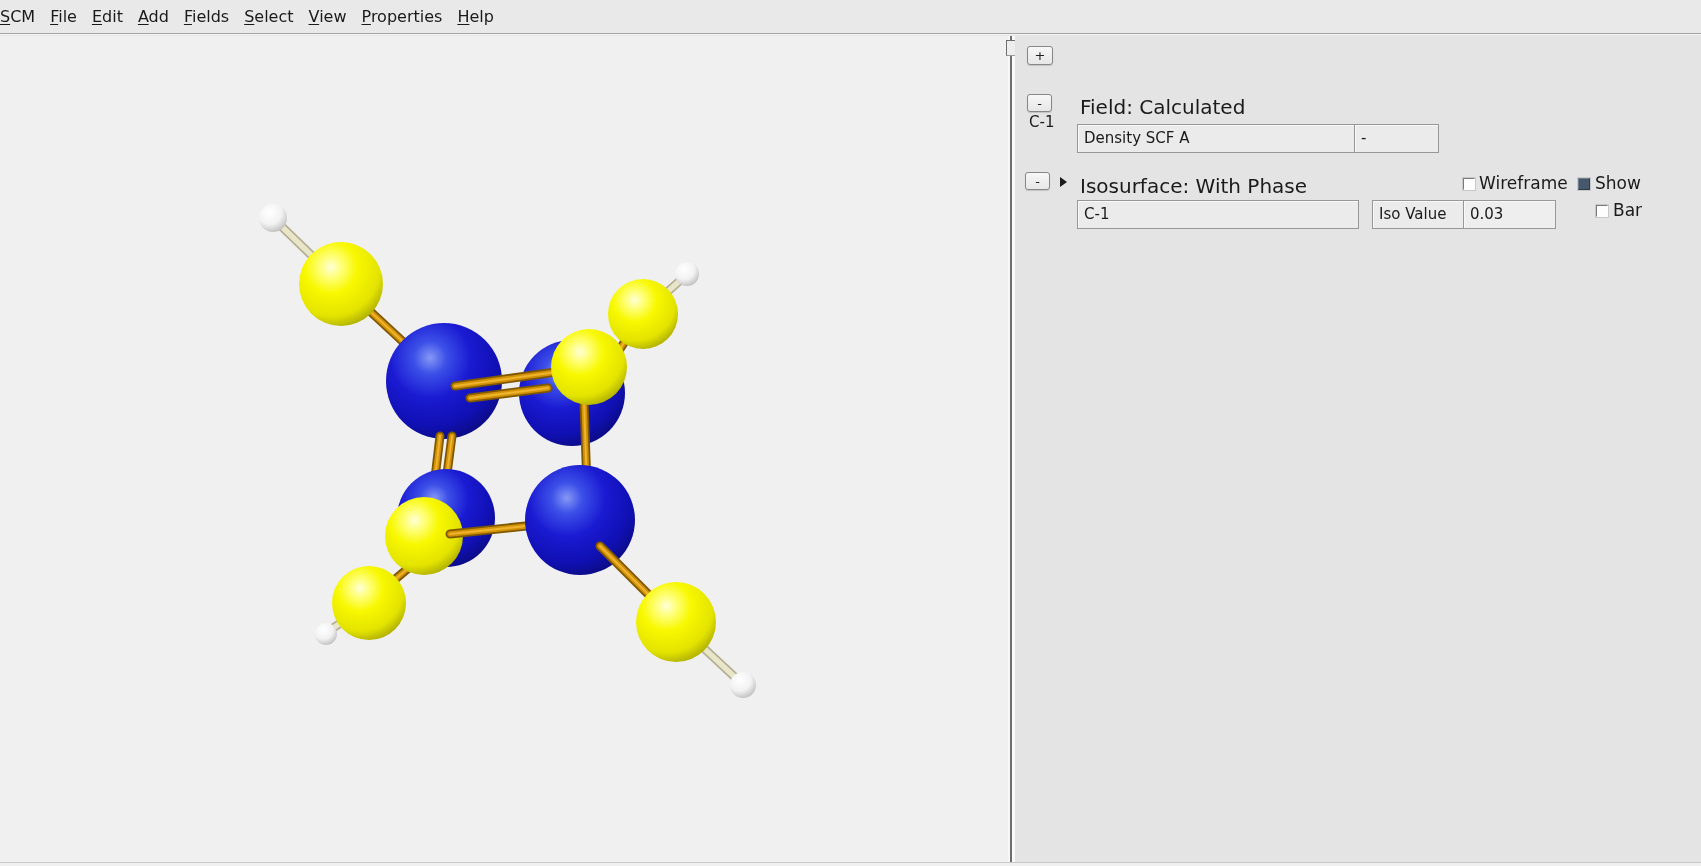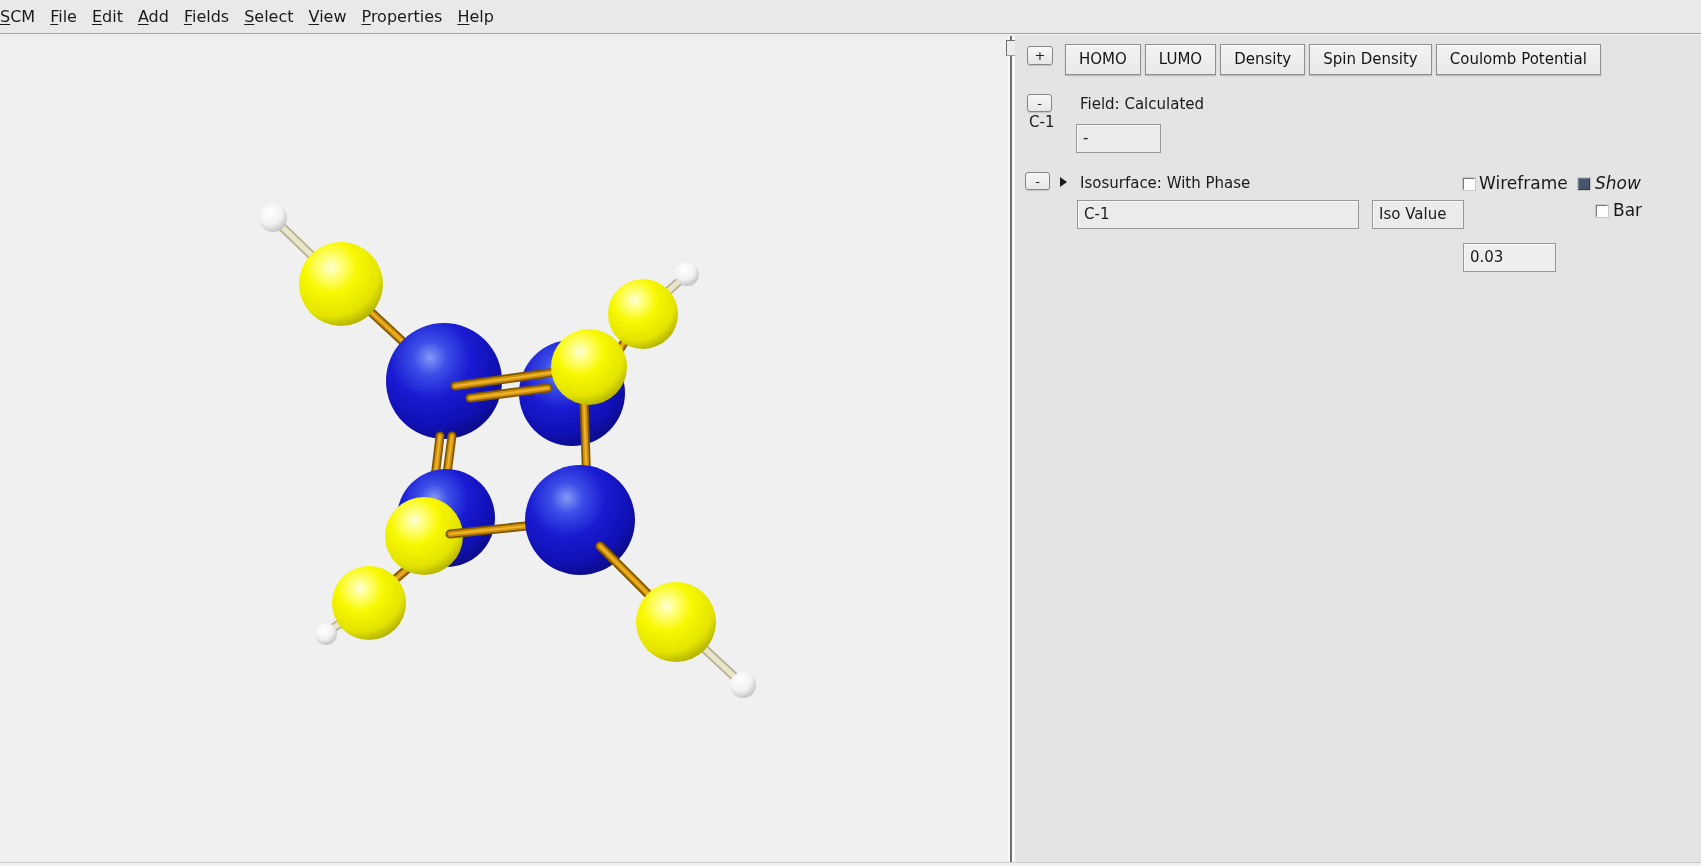--- a/index.html
+++ b/index.html
@@ -52,57 +52,57 @@
   .tabs{position:absolute;left:50px;top:8px;display:flex;gap:4px;}
   .tab{
     height:31px;padding:0 13px;
     background:linear-gradient(#f3f3f3,#e9e9e9);
     border:1px solid #909090;
     font:15px/29px "DejaVu Sans","Liberation Sans",sans-serif;
     color:#141414;cursor:default;
     box-shadow:inset 0 1px 0 #fdfdfd, 0 1px 1px rgba(0,0,0,0.18);
   }
   .id-label{position:absolute;left:14px;top:77px;font-size:15px;}
-  .section-title{position:absolute;font-size:15px;white-space:nowrap;}
+  .section-title{position:absolute;font-size:20px;white-space:nowrap;}
   .field-title{left:65px;top:59px;}
   .iso-title{left:65px;top:138px;}
   .expander{
     position:absolute;left:45px;top:141px;width:0;height:0;
     border-left:7px solid #1c1c1c;border-top:5px solid transparent;border-bottom:5px solid transparent;
   }
   .combo-row{position:absolute;left:62px;top:88px;display:flex;}
   .combo{
     height:27px;line-height:27px;padding-left:6px;box-sizing:content-box;
     background:#ebebeb;border:1px solid #979797;
     box-shadow:inset 1px 1px 0 #f9f9f9;
     white-space:nowrap;overflow:hidden;cursor:default;
   }
   .combo.a{width:270px;}
   .combo.op{width:77px;margin-left:-1px;}
   .combo.b{width:256px;margin-left:-1px;}
   .iso-name{position:absolute;left:62px;top:164px;width:274px;}
   .isoval-label{position:absolute;left:357px;top:164px;width:84px;}
-  .isoval-entry{position:absolute;left:448px;top:164px;width:85px;background:#eeeeee;margin-top:43px;}
+  .isoval-entry{position:absolute;left:448px;top:164px;width:85px;background:#eeeeee;}
   .checkbox{
     position:absolute;width:10px;height:10px;
     background:#fdfdfd;border:1px solid #9b9b9b;
     border-top-color:#7a7a7a;border-left-color:#7a7a7a;
     border-bottom-color:#fdfdfd;border-right-color:#fdfdfd;
     box-shadow:0 0 0 1px #c9c9c9;
   }
   .checkbox.checked{
     background:#47586c;
     border-color:#6d7d92 #2c3a49 #2c3a49 #6d7d92;
   }
   .cb-wireframe{left:448px;top:142px;}
   .cb-show{left:563px;top:142px;}
   .cb-bar{left:581px;top:169px;}
   .cb-label{position:absolute;font-size:17px;line-height:17px;white-space:nowrap;}
   .lbl-wireframe{left:464px;top:139px;}
-  .lbl-show{left:580px;top:139px;font-style:italic;}
+  .lbl-show{left:580px;top:139px;}
   .lbl-bar{left:598px;top:166px;}
   
   .bottom-strip{
     position:absolute;left:0;right:0;bottom:0;height:3px;
     background:#f0f0f0;border-top:1px solid #c9c9c9;
   }
 </style>
 </head>
 <body>
 
@@ -227,34 +227,28 @@
   </div>
 
   <div class="splitter">
     <div class="splitter-handle"></div>
   </div>
 
   <div class="panel">
 
     <button class="sq-btn plus-btn">+</button>
 
-    <div class="tabs" id="tabs">
-        <button class="tab">HOMO</button>
-        <button class="tab">LUMO</button>
-        <button class="tab">Density</button>
-        <button class="tab">Spin Density</button>
-        <button class="tab">Coulomb Potential</button>
-      </div>
 
     <button class="sq-btn minus-btn-1">-</button>
     <div class="id-label">C-1</div>
 
     <div class="section-title field-title">Field: Calculated</div>
 
     <div class="combo-row">
+      <div class="combo a">Density SCF A</div>
       <div class="combo op">-</div>
     </div>
 
     <button class="sq-btn minus-btn-2">-</button>
     <div class="expander"></div>
 
     <div class="section-title iso-title">Isosurface: With Phase</div>
 
     <div class="checkbox cb-wireframe"></div>
     <div class="cb-label lbl-wireframe">Wireframe</div>

